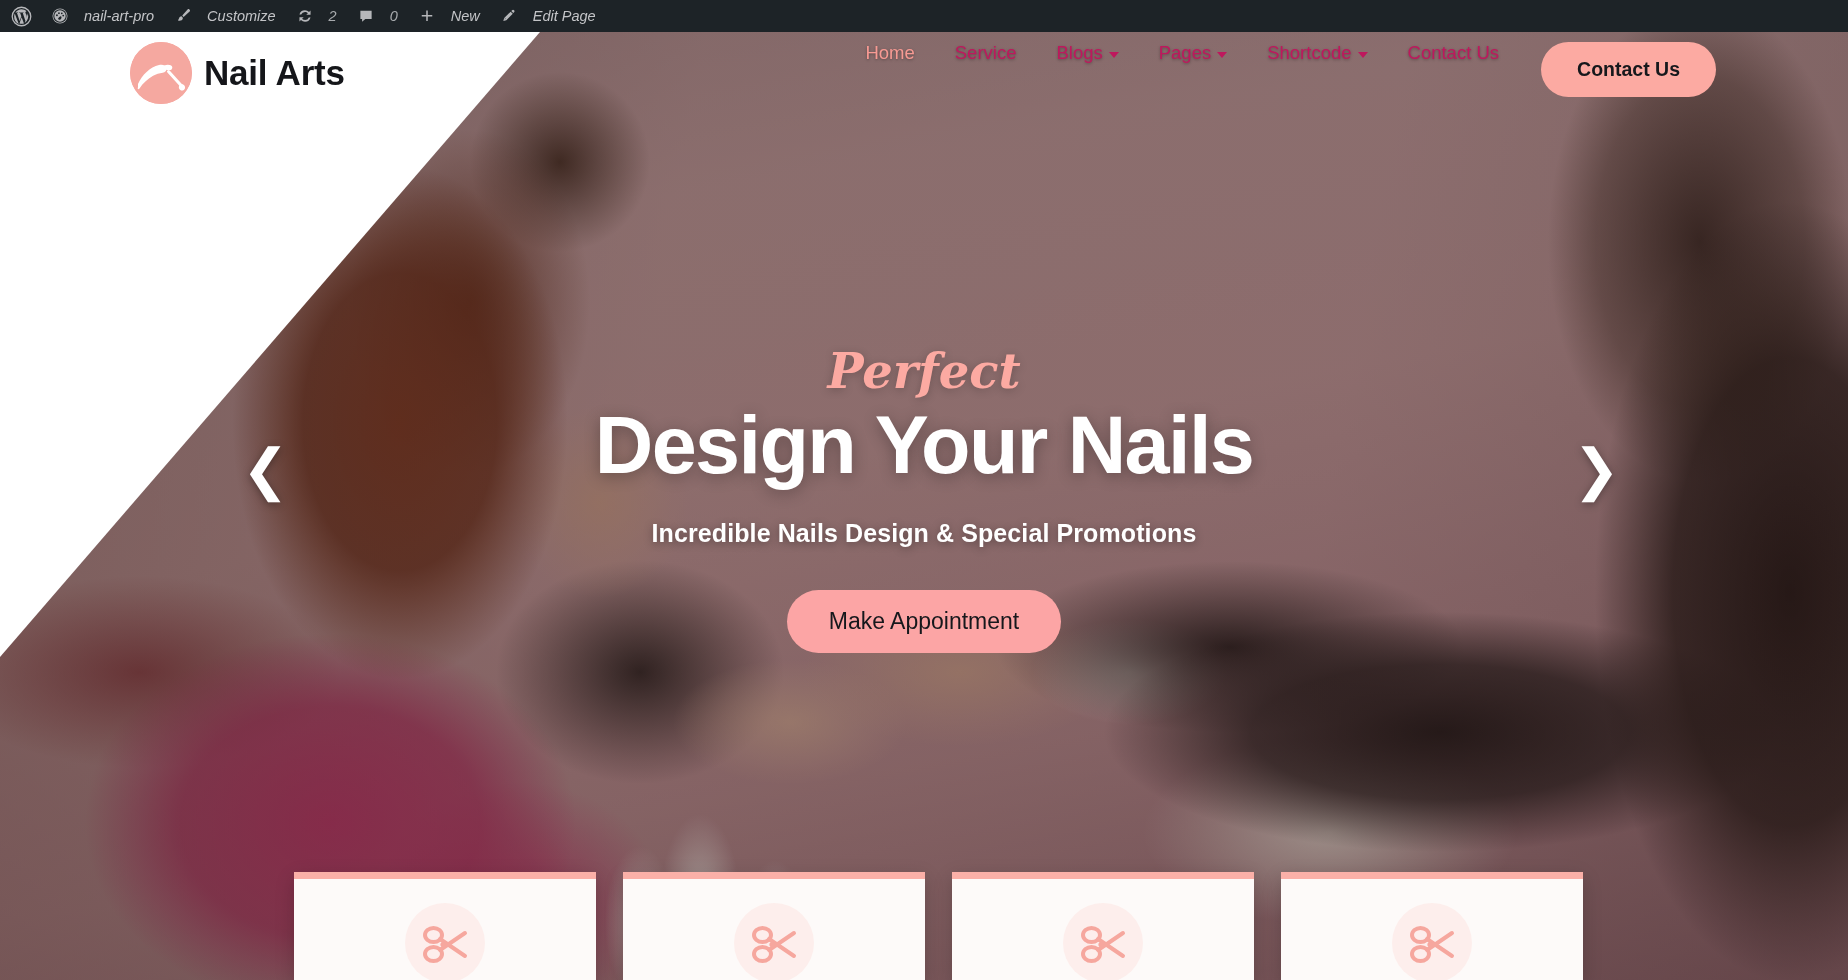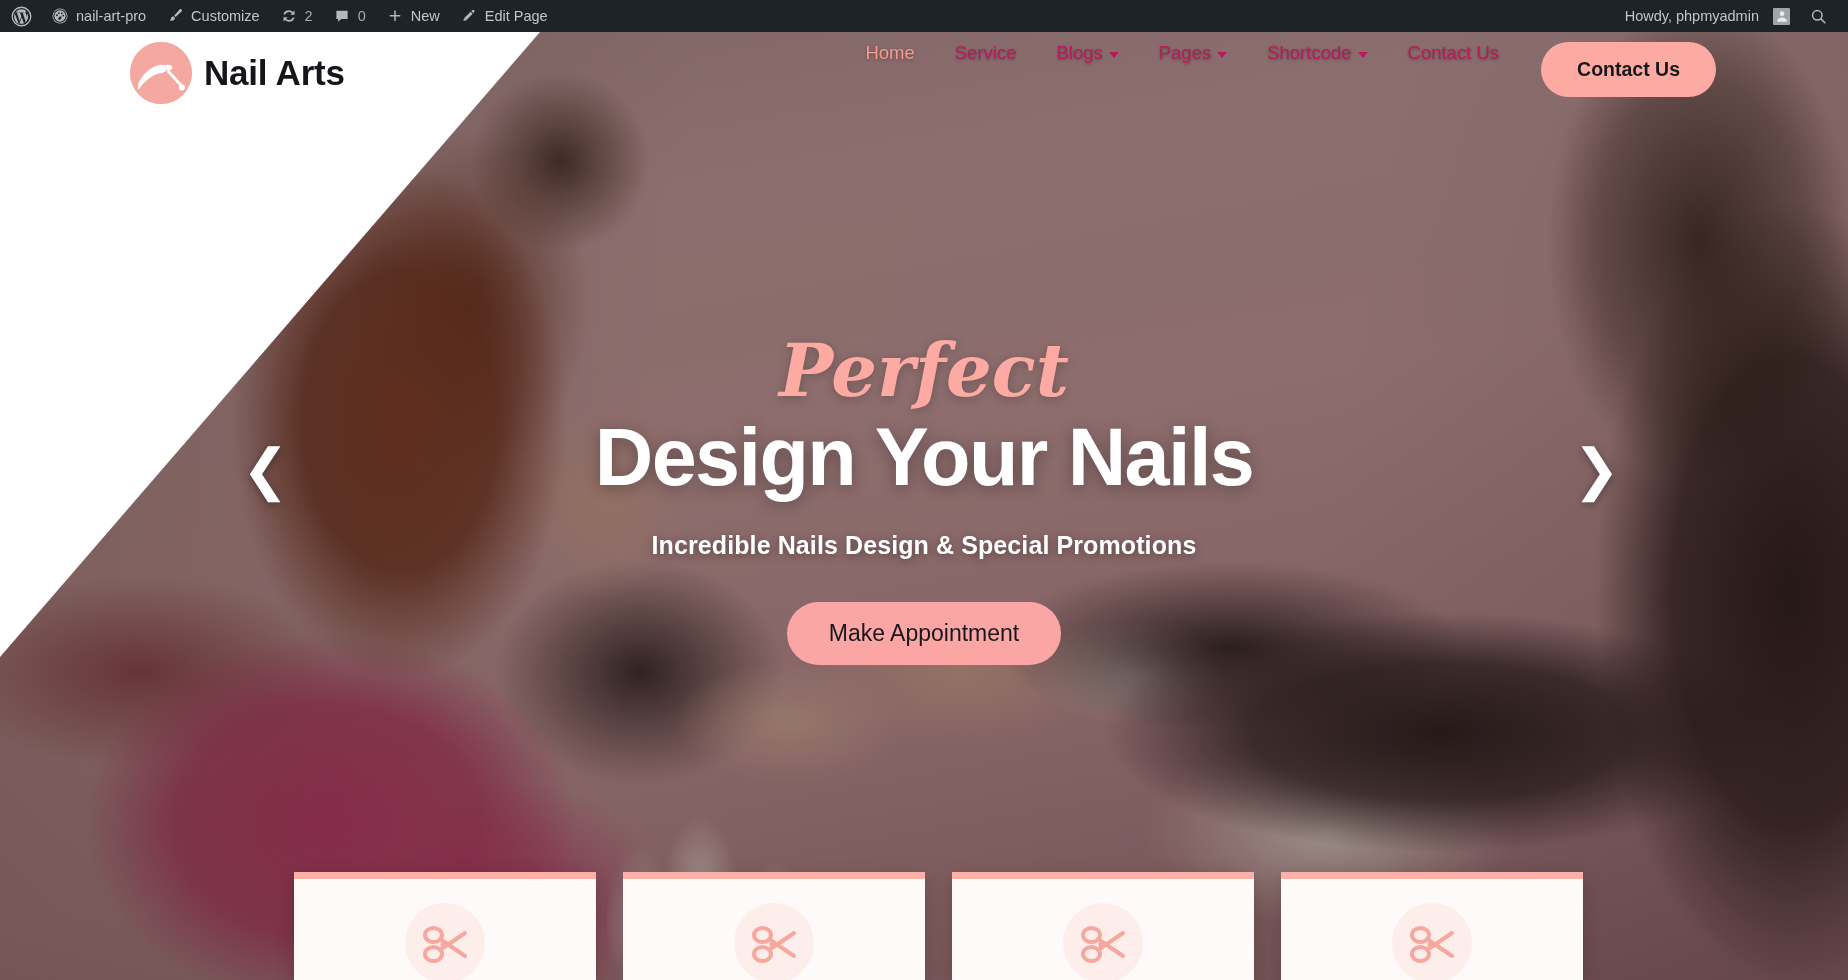--- a/index.html
+++ b/index.html
@@ -17,23 +17,23 @@
     width:1848px; height:32px;
     background:#1d2327;
     display:flex; align-items:center;
     color:#c3c4c7;
     font-size:14.5px;
     z-index:100;
   }
   .ab-left{ display:flex; align-items:center; height:32px; }
   .ab-right{ margin-left:auto; display:flex; align-items:center; height:32px; padding-right:10px; }
   .ab-item{
-    display:flex; align-items:center; gap:7px;
+    display:flex; align-items:center; gap:15px;
     height:32px; padding:0 10px;
-    color:#c3c4c7; white-space:nowrap;
+    color:#c3c4c7; white-space:nowrap;font-style:italic;
   }
   .ab-item:first-child{ padding:0 9px 0 11px; }
   .ab-ico{ display:inline-flex; align-items:center; justify-content:center; opacity:.92; }
   .ab-ico svg{ display:block; }
   .ab-count{ color:#a7aaad; }
   .ab-avatar{
     width:17px; height:17px; background:#a0a5aa;
     display:inline-flex; align-items:center; justify-content:center;
     margin-left:7px; border-radius:1px;
   }
@@ -145,21 +145,21 @@
   .hero-content{
     position:absolute; top:32px; left:0;
     width:1848px; height:880px;
     display:flex; flex-direction:column;
     align-items:center; justify-content:center;
     z-index:30;
     padding-top:56px;
   }
   .hero-eyebrow{
     font-family:"DejaVu Serif", serif;
-    font-size:72px; font-weight:700; font-style:italic;
+    font-size:48px; font-weight:700; font-style:italic;
     color:#fcaaa2; line-height:1;
     margin-bottom:8px;
     text-shadow:0 2px 10px rgba(0,0,0,.22);
   }
   .hero-title{
     font-size:81px; font-weight:700; color:#ffffff;
     line-height:1.06; letter-spacing:-1.6px;
     text-shadow:0 3px 16px rgba(0,0,0,.3);
     margin-bottom:30px;
   }
@@ -283,39 +283,20 @@
       <span class="ab-ico">
         <svg width="18" height="18" viewBox="0 0 24 24">
           <path d="M18.7 4.3a1.8 1.8 0 0 0-2.6 0l-1 1 2.6 2.6 1-1a1.8 1.8 0 0 0 0-2.6z" fill="#c3c4c7"></path>
           <path d="M14.2 6.2 5.6 14.8l-1.2 4 4-1.2 8.6-8.6-2.8-2.8zM6.2 16.4l.5-1.5 1 1-1.5.5z" fill="#c3c4c7"></path>
         </svg>
       </span>
       <span>Edit Page</span>
     </div>
   </div>
 
-  <div class="ab-right">
-    <div class="ab-item">
-      <span>Howdy, phpmyadmin</span>
-      <span class="ab-avatar">
-        <svg width="14" height="14" viewBox="0 0 24 24">
-          <circle cx="12" cy="8" r="4" fill="#e9eaec"></circle>
-          <path d="M3.5 22c0-4.7 3.8-7.5 8.5-7.5s8.5 2.8 8.5 7.5z" fill="#e9eaec"></path>
-        </svg>
-      </span>
-    </div>
-    <div class="ab-item">
-      <span class="ab-ico">
-        <svg width="19" height="19" viewBox="0 0 24 24">
-          <circle cx="10.5" cy="10.5" r="6" fill="none" stroke="#c3c4c7" stroke-width="1.9"></circle>
-          <path d="M15 15l5 5" stroke="#c3c4c7" stroke-width="1.9" stroke-linecap="round"></path>
-        </svg>
-      </span>
-    </div>
-  </div>
 </div>
 
 <div class="hero">
   <div class="hero-photo"></div>
   <div class="hero-tint"></div>
   <div class="hero-cut"></div>
 </div>
 
 <div class="siteheader">
 

